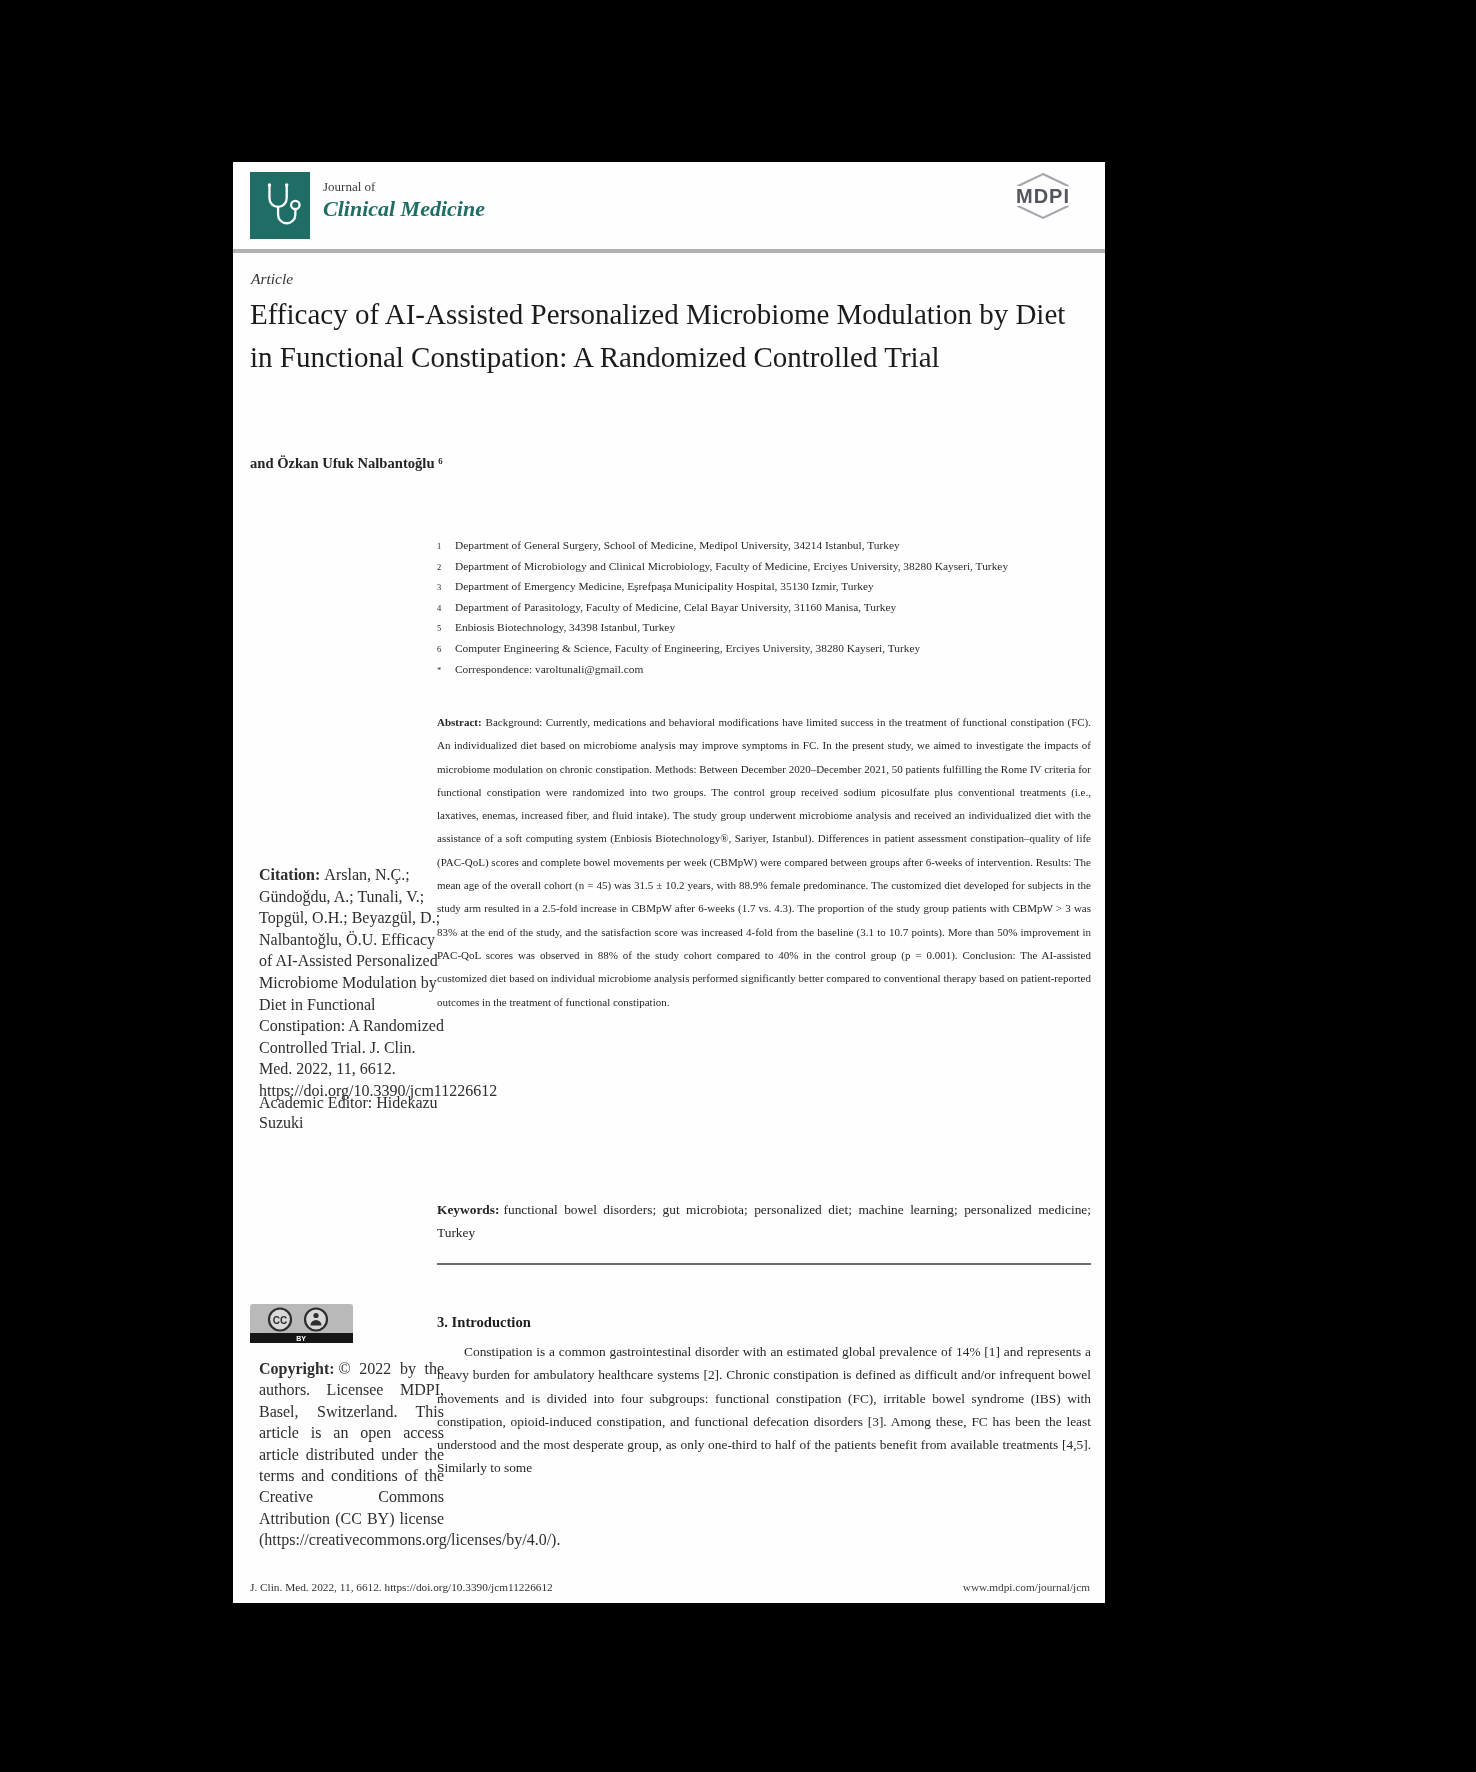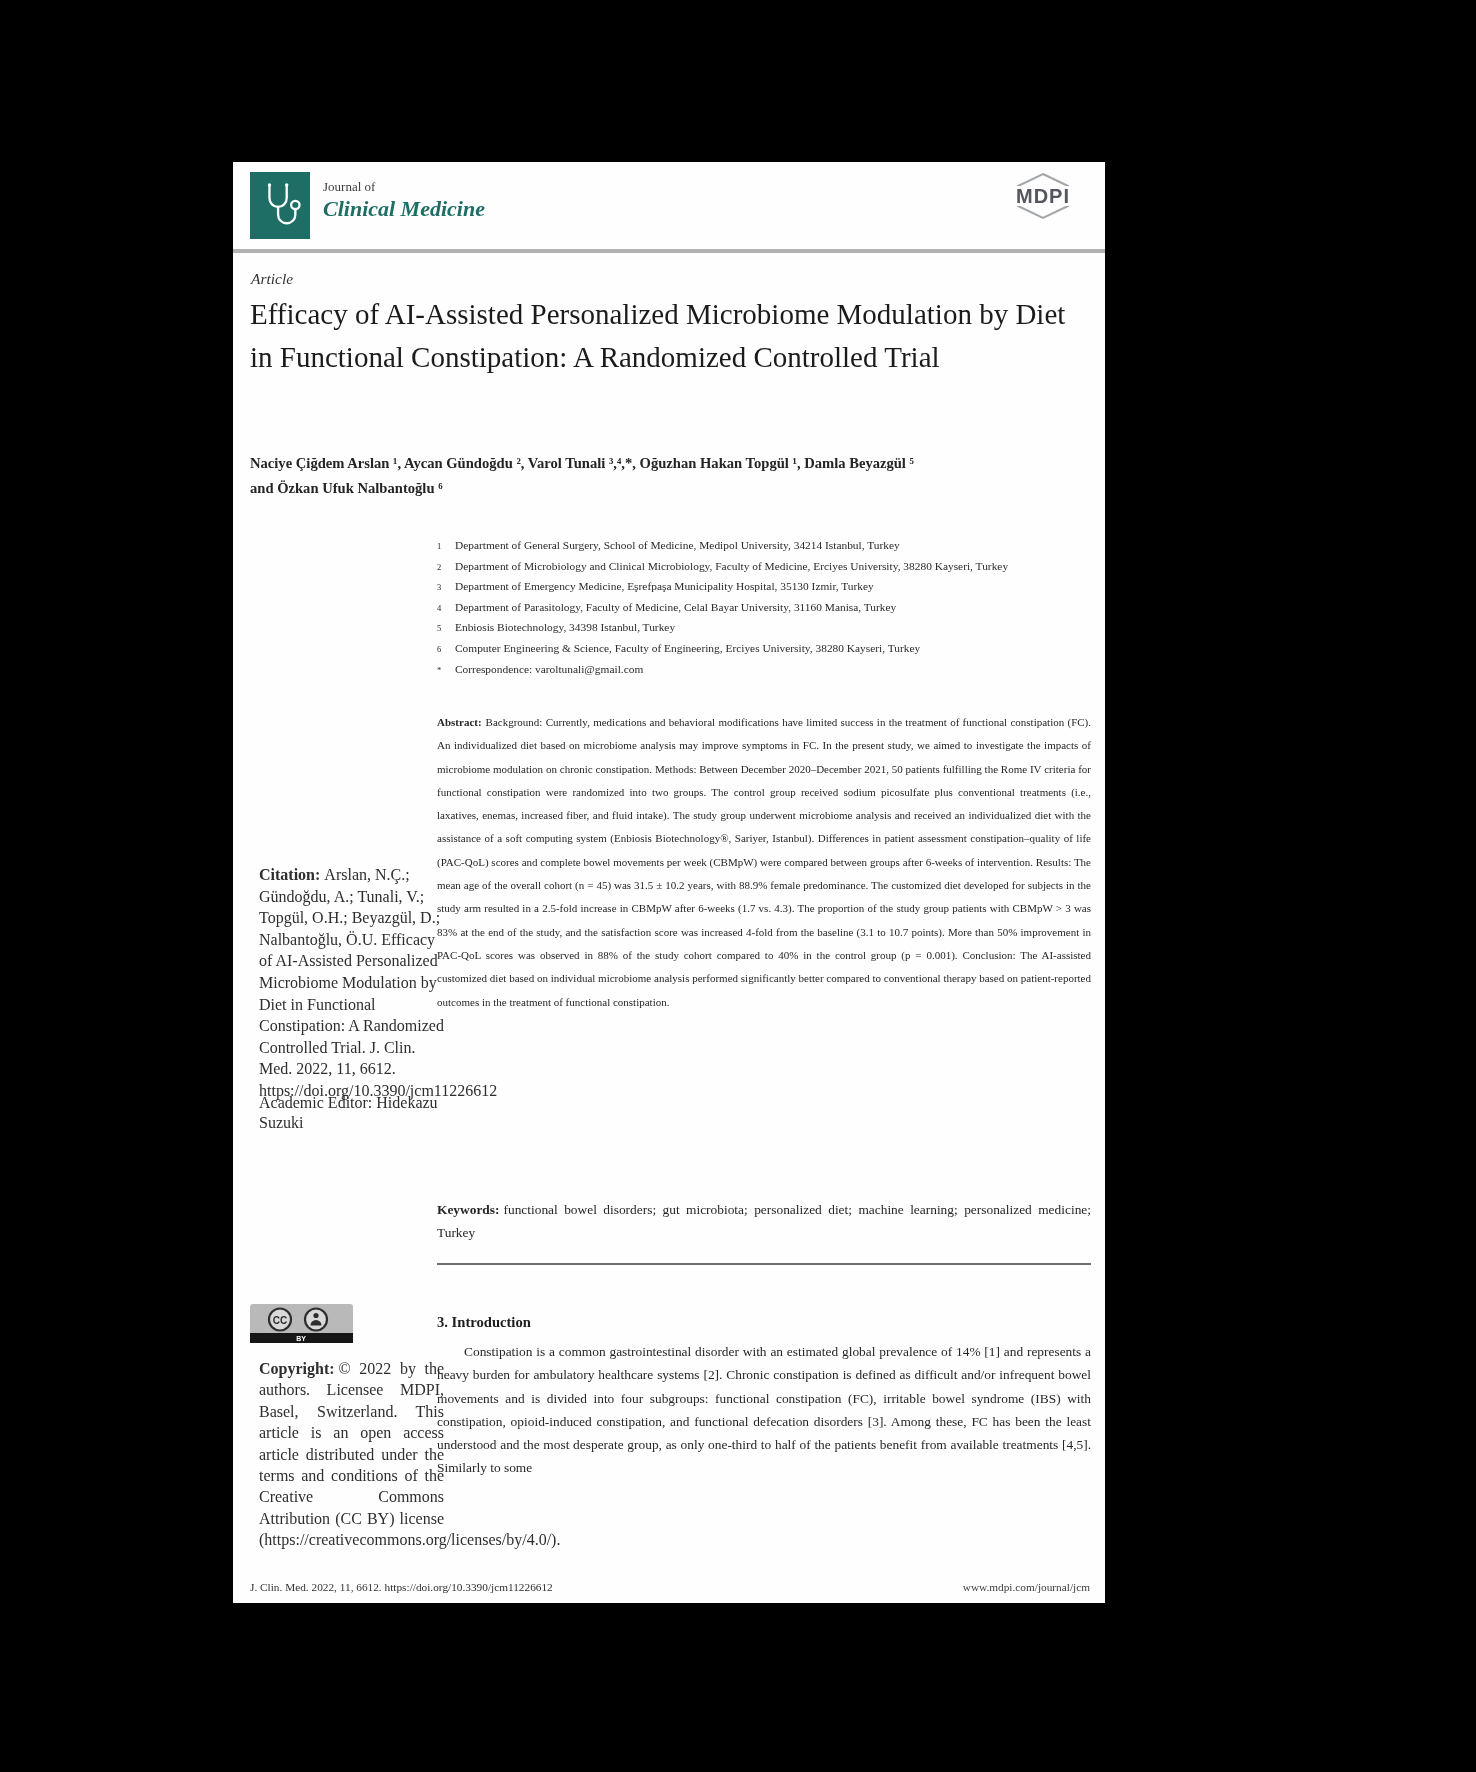--- a/index.html
+++ b/index.html
@@ -70,21 +70,20 @@
   <svg class="mdpi" viewBox="0 0 96 50">
     <polygon points="48,3 73,15 73,35 48,47 23,35 23,15" fill="none" stroke="#a3a7ab" stroke-width="2"></polygon>
     <rect x="18" y="15" width="60" height="20" fill="#fefefe"></rect>
     <text x="48" y="32" text-anchor="middle" font-family="Liberation Sans, sans-serif" font-size="20" font-weight="bold" fill="#53565c" letter-spacing="1">MDPI</text>
   </svg>
   <div class="rule"></div>
 
   <div class="article-label">Article</div>
   <h1 class="title" style="margin:0;">Efficacy of AI-Assisted Personalized Microbiome Modulation by Diet in Functional Constipation: A Randomized Controlled Trial</h1>
   <div class="authors">
-    <div>Naciye Çiğdem Arslan ¹, Aycan Gündoğdu ², Varol Tunali ³,⁴,*, Oğuzhan Hakan Topgül ¹, Damla Beyazgül ⁵</div>
     <div>and Özkan Ufuk Nalbantoğlu ⁶</div>
   </div>
 
   <div class="affs">
       <div class="aff-row">
         <span class="aff-sup">1</span>
         <span class="aff-text">Department of General Surgery, School of Medicine, Medipol University, 34214 Istanbul, Turkey</span>
       </div>
       <div class="aff-row">
         <span class="aff-sup">2</span>

